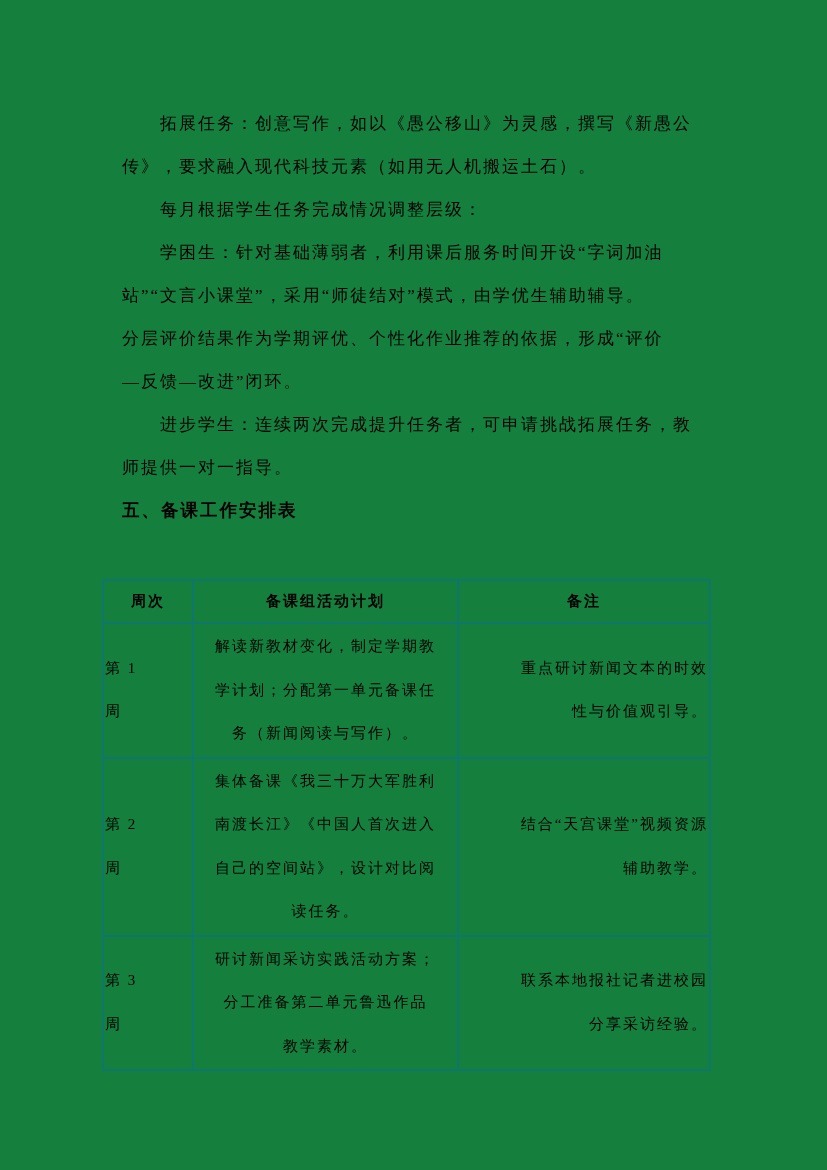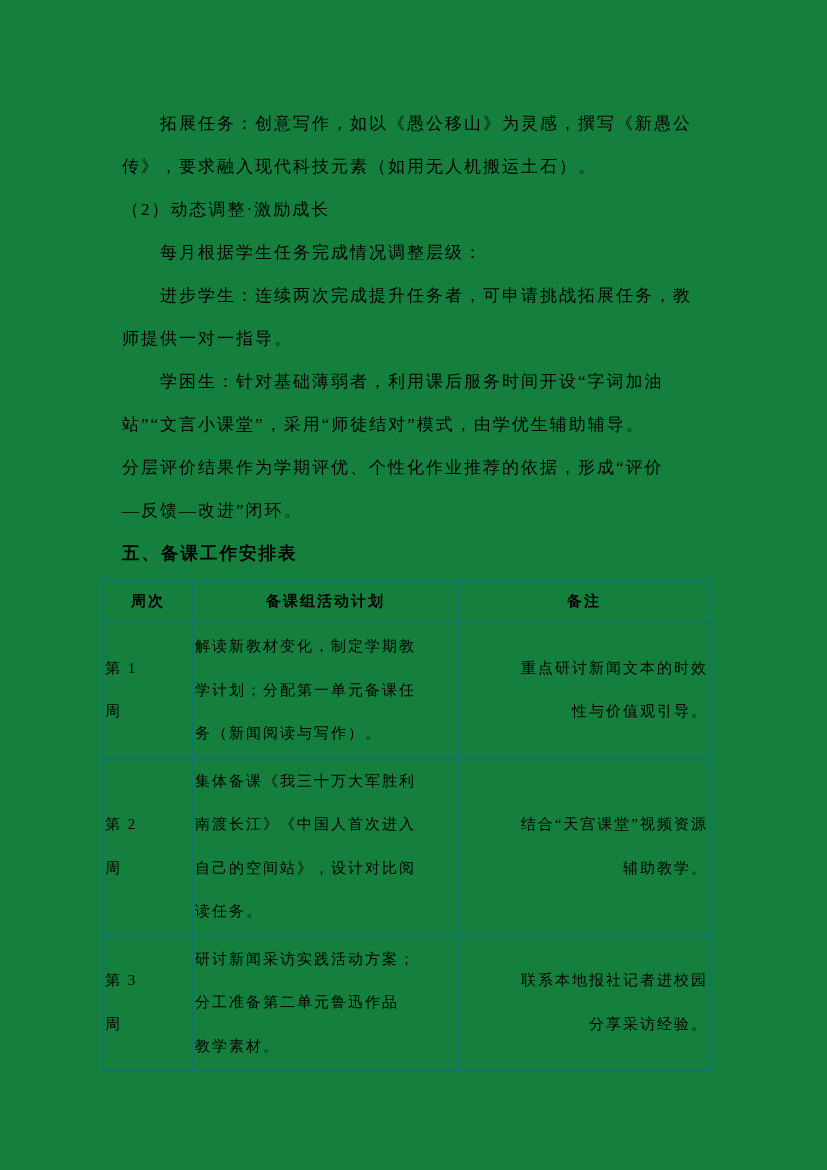--- a/index.html
+++ b/index.html
@@ -71,45 +71,45 @@
     padding-left: 26px;
     line-height: 43.5px;
     white-space: pre-line;
     margin-top: 8px;
   }
   td.plan {
     padding-left: 4px;
     padding-right: 2px;
     line-height: 43.5px;
     white-space: pre-line;
+    text-align: center;
   }
   td.note {
     padding-left: 9px;
     padding-right: 2px;
     line-height: 43.5px;
     white-space: pre-line;
     text-align: right;
   }
 </style>
 </head>
 <body>
 
 <div class="page">
 
   <div class="body-flow">
     <p class="para indent">拓展任务：创意写作，如以《愚公移山》为灵感，撰写《新愚公
 传》，要求融入现代科技元素（如用无人机搬运土石）。</p>
-    <p class="para">（2）动态调整·激励成长</p>
     <p class="para indent">每月根据学生任务完成情况调整层级：</p>
-    <p class="para indent">进步学生：连续两次完成提升任务者，可申请挑战拓展任务，教
-师提供一对一指导。</p>
     <p class="para indent">学困生：针对基础薄弱者，利用课后服务时间开设“字词加油
 站”“文言小课堂”，采用“师徒结对”模式，由学优生辅助辅导。
 分层评价结果作为学期评优、个性化作业推荐的依据，形成“评价
 —反馈—改进”闭环。</p>
+    <p class="para indent">进步学生：连续两次完成提升任务者，可申请挑战拓展任务，教
+师提供一对一指导。</p>
     <h2 class="heading">五、备课工作安排表</h2>
   </div>
 
   <table class="schedule">
     <colgroup>
       <col style="width:90px">
       <col style="width:265px">
       <col style="width:252px">
     </colgroup>
     <thead>

